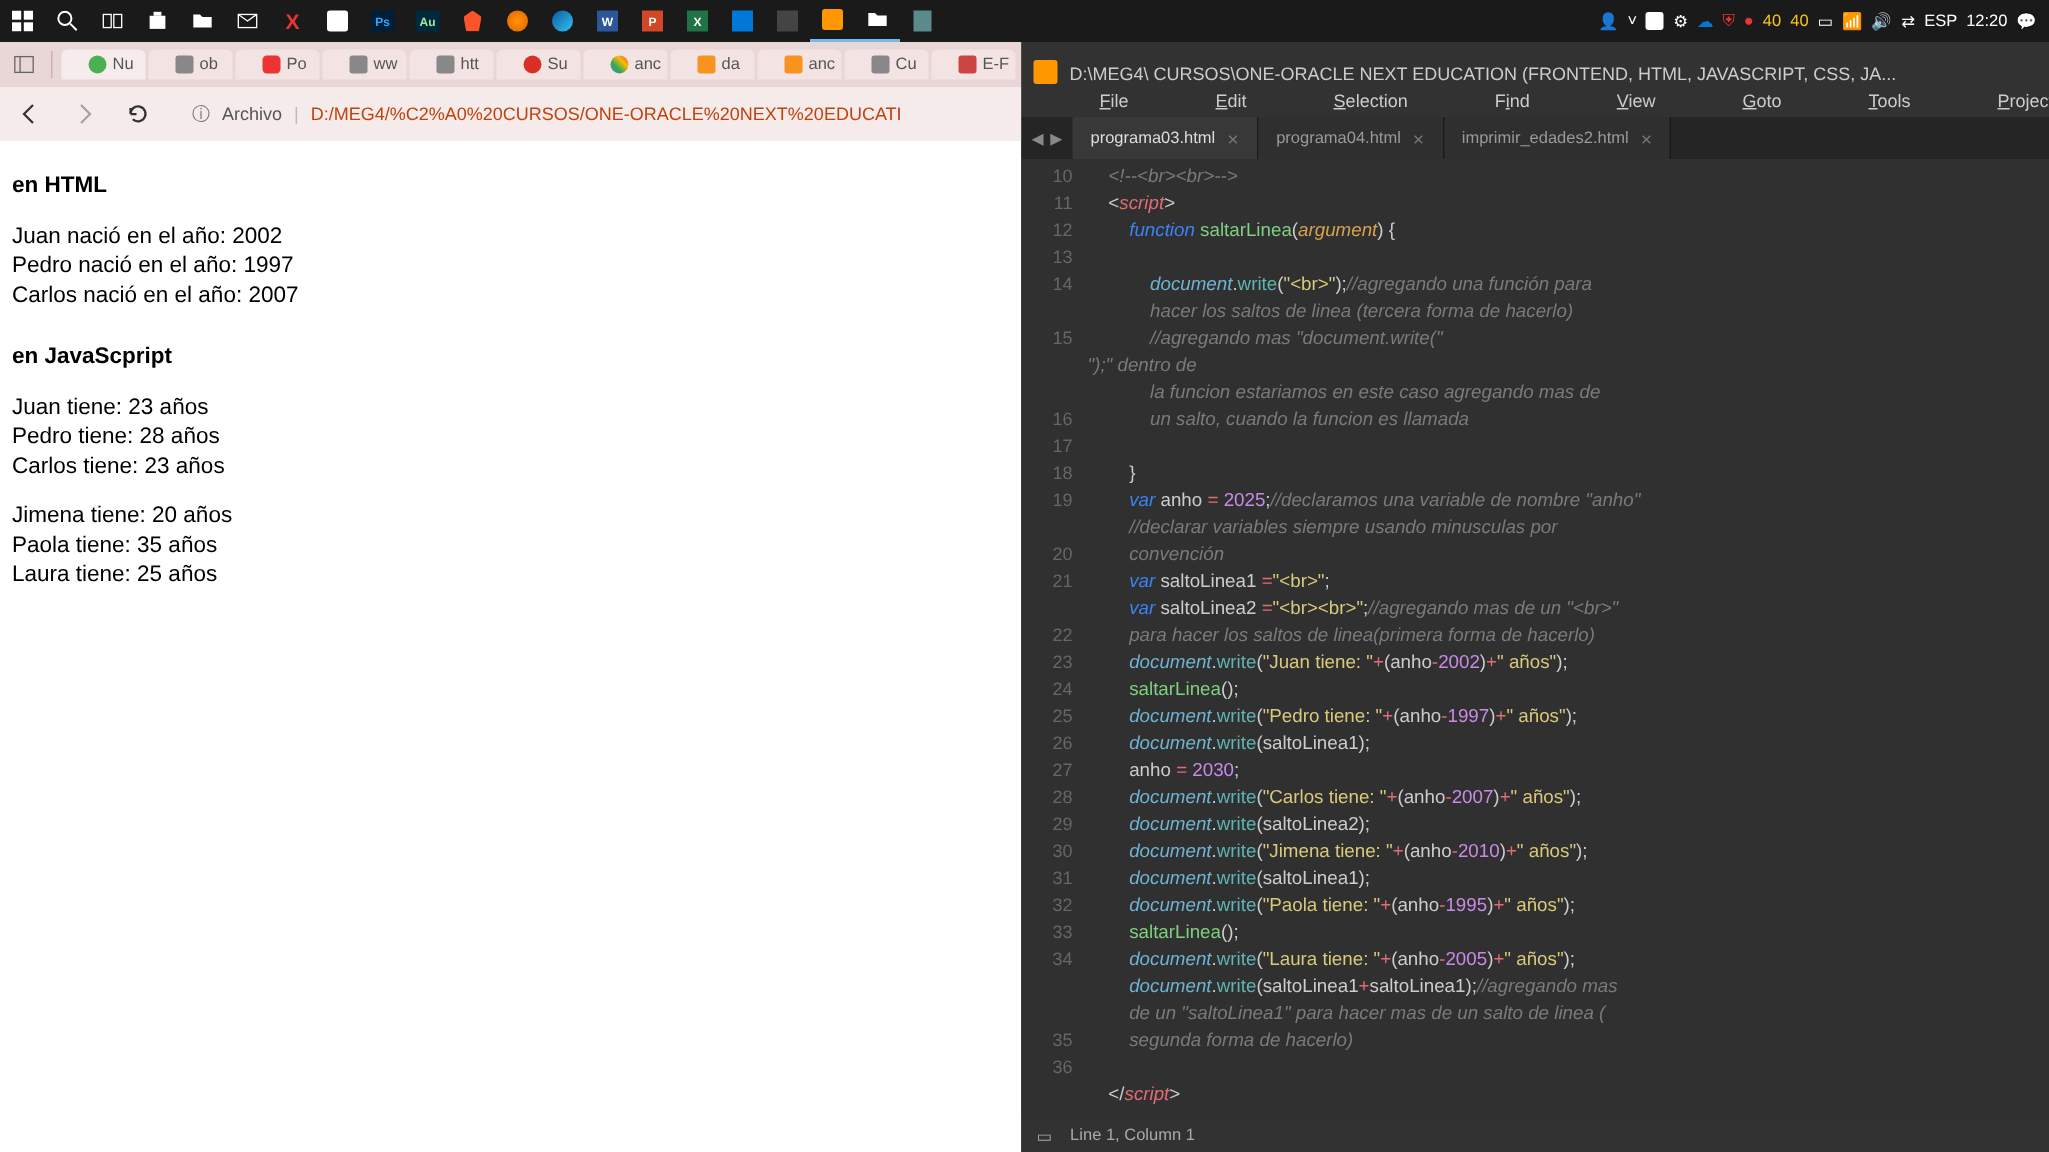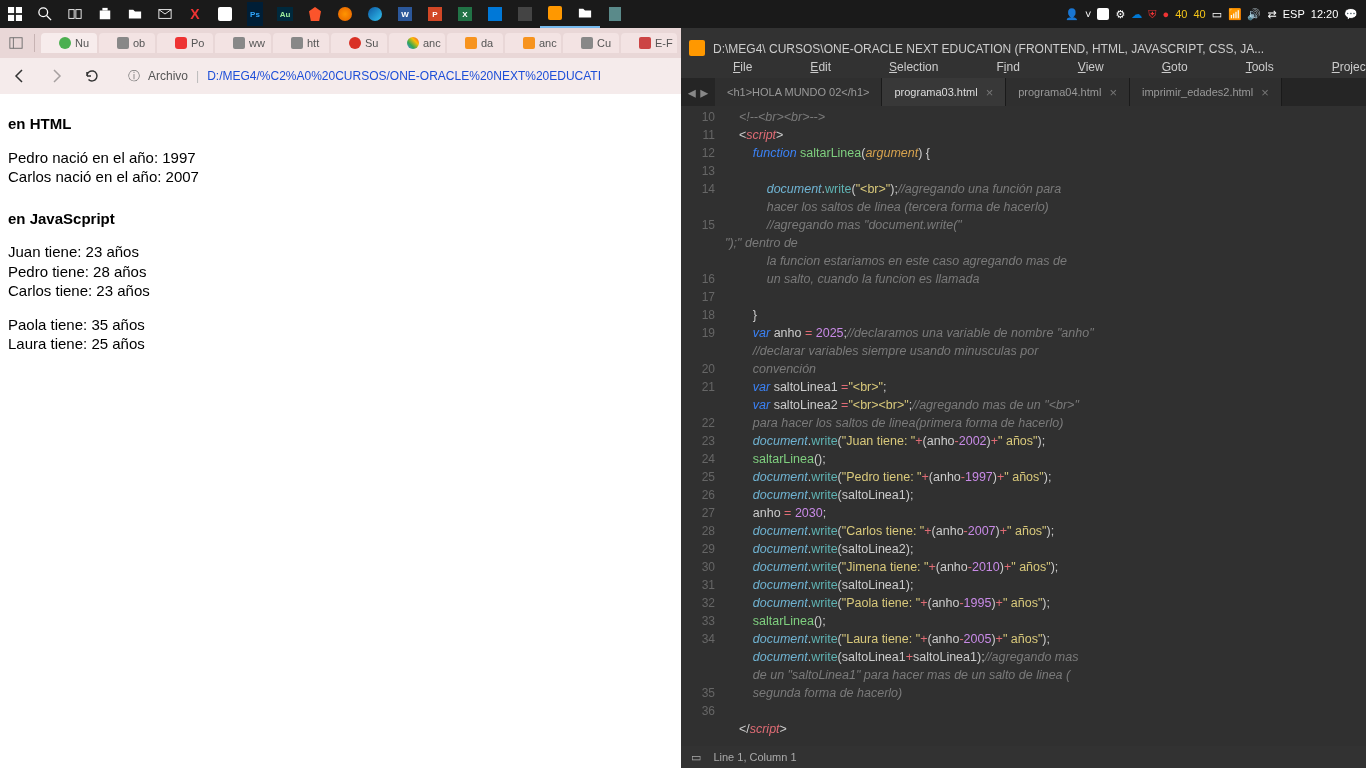--- a/index.html
+++ b/index.html
@@ -113,21 +113,21 @@
           <path d="M1 3l7 5 7-5" fill="none" stroke="#fff"></path>
         </svg>
       </div>
     <div class="taskbar-icon">
         <span style="color:#e33;font-weight:bold;font-size:14px">X</span>
       </div>
     <div class="taskbar-icon">
         <div style="width:14px;height:14px;background:#fff;border-radius:2px"></div>
       </div>
     <div class="taskbar-icon">
-        <div style="width:16px;height:24px;background:#001e36;color:#31a8ff;font-size:8px;font-weight:bold;display:flex;align-items:center;justify-content:center">Ps</div>
+        <div style="width:16px;height:14px;background:#001e36;color:#31a8ff;font-size:8px;font-weight:bold;display:flex;align-items:center;justify-content:center">Ps</div>
       </div>
     <div class="taskbar-icon">
         <div style="width:16px;height:14px;background:#00293c;color:#9beb9b;font-size:8px;font-weight:bold;display:flex;align-items:center;justify-content:center">Au</div>
       </div>
     <div class="taskbar-icon">
         <div style="width:12px;height:14px;background:#fb542b;clip-path:polygon(50% 0,100% 30%,85% 100%,15% 100%,0 30%)"></div>
       </div>
     <div class="taskbar-icon">
         <div style="width:14px;height:14px;background:radial-gradient(#ff9500,#e66000);border-radius:50%"></div>
       </div>
@@ -252,33 +252,35 @@
         </div>
       <div class="nav-btn">
           <svg width="16" height="16" viewBox="0 0 16 16">
             <path d="M3 8a5 5 0 1 1 1.5 3.5M3 8V4m0 4h4" fill="none" stroke="#333" stroke-width="1.5"></path>
           </svg>
         </div>
       <div class="addr">
         <span class="info">ⓘ</span>
         <span>Archivo</span>
         <span style="color:#bbb">|</span>
-        <span style="color:#1d4ed8">D:/MEG4/%C2%A0%20CURSOS/ONE-ORACLE%20NEXT%20EDUCATI</span>
+        <span style="color:#c2410c">D:/MEG4/%C2%A0%20CURSOS/ONE-ORACLE%20NEXT%20EDUCATI</span>
       </div>
     </div>
     <div class="browser-content">
       <p class="heading">en HTML</p>
+      <p>Juan nació en el año: 2002</p>
       <p>Pedro nació en el año: 1997</p>
       <p>Carlos nació en el año: 2007</p>
       <div class="gap"></div>
       <p class="heading">en JavaScpript</p>
       <p>Juan tiene: 23 años</p>
       <p>Pedro tiene: 28 años</p>
       <p>Carlos tiene: 23 años</p>
       <div class="gap"></div>
+      <p>Jimena tiene: 20 años</p>
       <p>Paola tiene: 35 años</p>
       <p>Laura tiene: 25 años</p>
     </div>
   </div>
 
   <div class="sublime">
     <div class="st-titlebar">
       <div class="icon"></div>
       <span style="flex:1;overflow:hidden;text-overflow:ellipsis;white-space:nowrap">D:\MEG4\  CURSOS\ONE-ORACLE NEXT EDUCATION (FRONTEND, HTML, JAVASCRIPT, CSS, JA...</span>
       <div class="winbtns">
@@ -294,23 +296,20 @@
       <span>F<u>i</u>nd</span>
       <span><u>V</u>iew</span>
       <span><u>G</u>oto</span>
       <span><u>T</u>ools</span>
       <span><u>P</u>roject</span>
       <span>Prefere<u>n</u>ces</span>
       <span><u>H</u>elp</span>
     </div>
     <div class="st-tabs">
       <div class="st-tab-nav">◂ ▸</div>
-      <div class="st-tab">
-          <span>&lt;h1&gt;HOLA MUNDO 02&lt;/h1&gt;</span>
-        </div>
       <div class="st-tab active">
           <span>programa03.html</span>
           <span class="close">×</span>
         </div>
       <div class="st-tab">
           <span>programa04.html</span>
           <span class="close">×</span>
         </div>
       <div class="st-tab">
           <span>imprimir_edades2.html</span>

